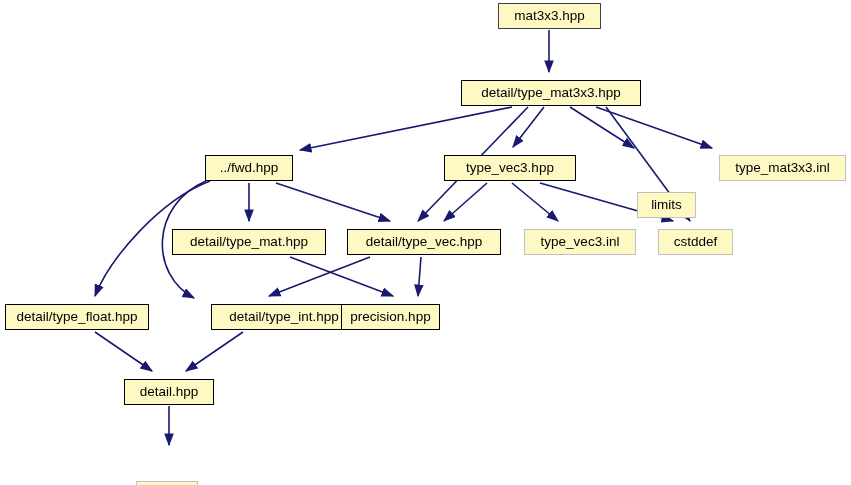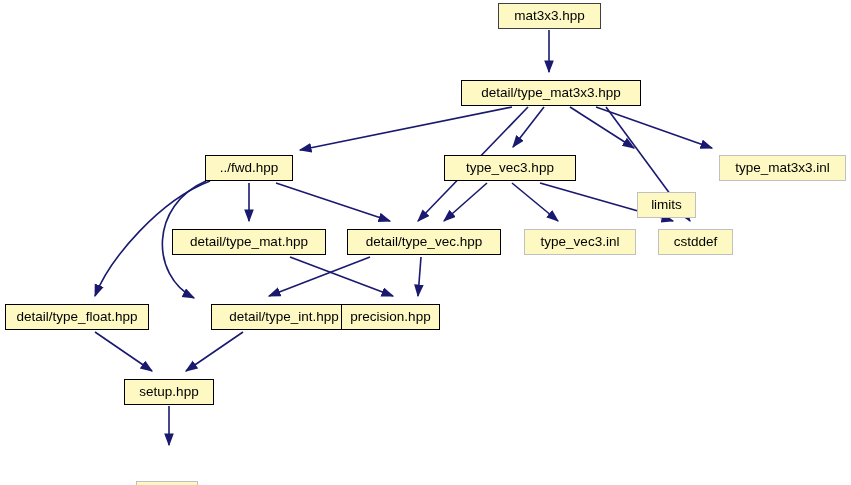--- a/index.html
+++ b/index.html
@@ -121,19 +121,19 @@
       <div class="node" style="left: 5px; top: 304px; width: 144px;">
         <span class="label">detail/type_float.hpp</span>
       </div>
       <div class="node" style="left: 185px; top: 304px; width: 146px; margin-left: 26px;">
         <span class="label">detail/type_int.hpp</span>
       </div>
       <div class="node" style="left: 341px; top: 304px; width: 99px;">
         <span class="label">precision.hpp</span>
       </div>
       <div class="node" style="left: 124px; top: 379px; width: 90px;">
-        <span class="label">setup.hpp</span>
+        <span class="label">detail.hpp</span>
       </div>
       <div class="node external" style="left: 136px; top: 453px; width: 62px; margin-top: 28px;">
         <span class="label">cassert</span>
       </div>
     </div>
 </div>
 
 </body></html>

